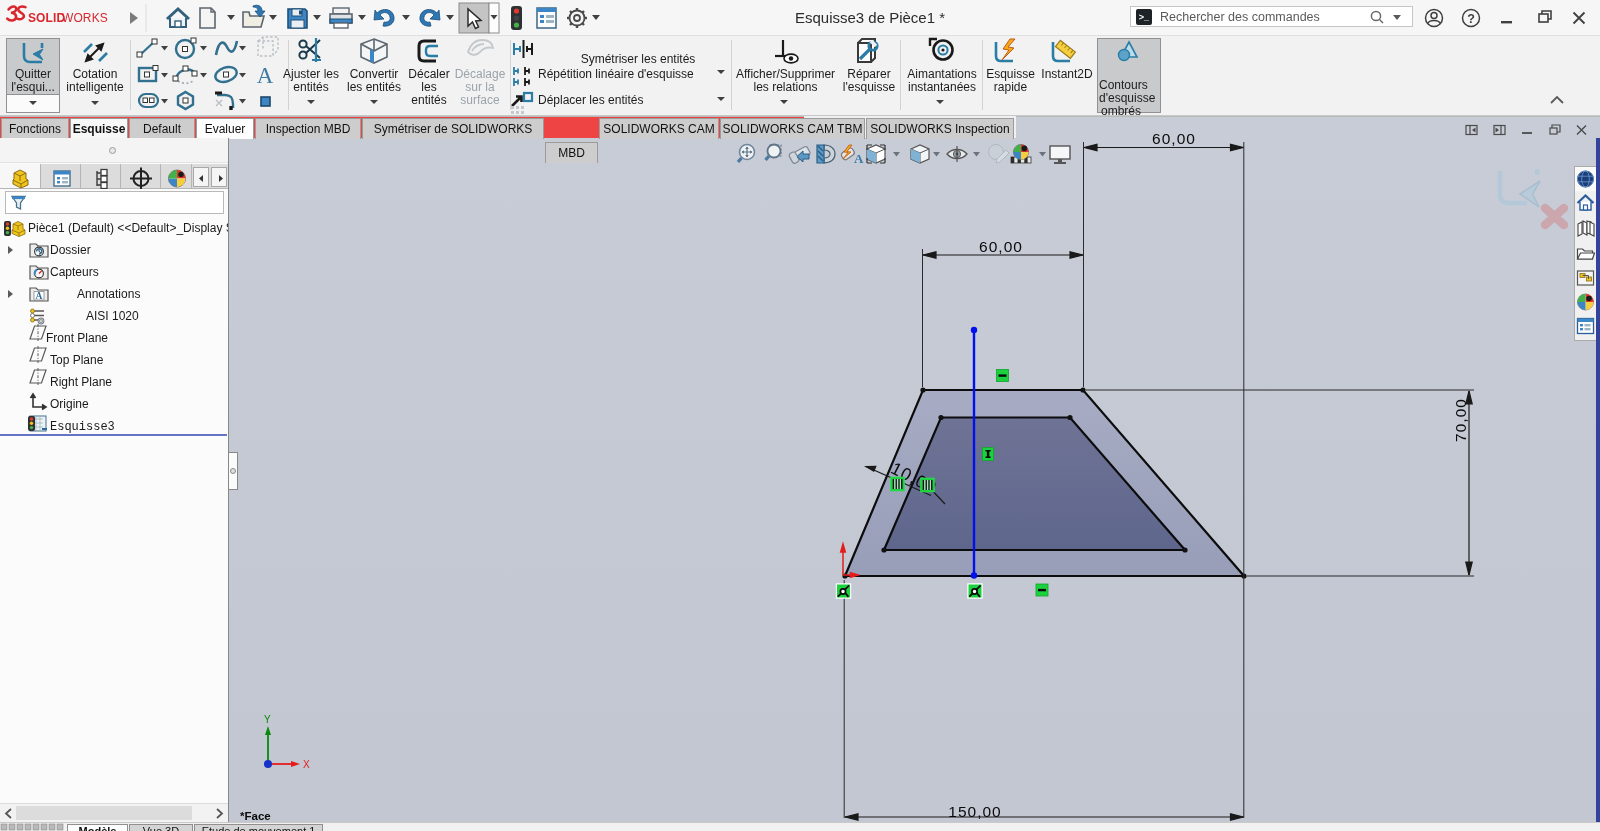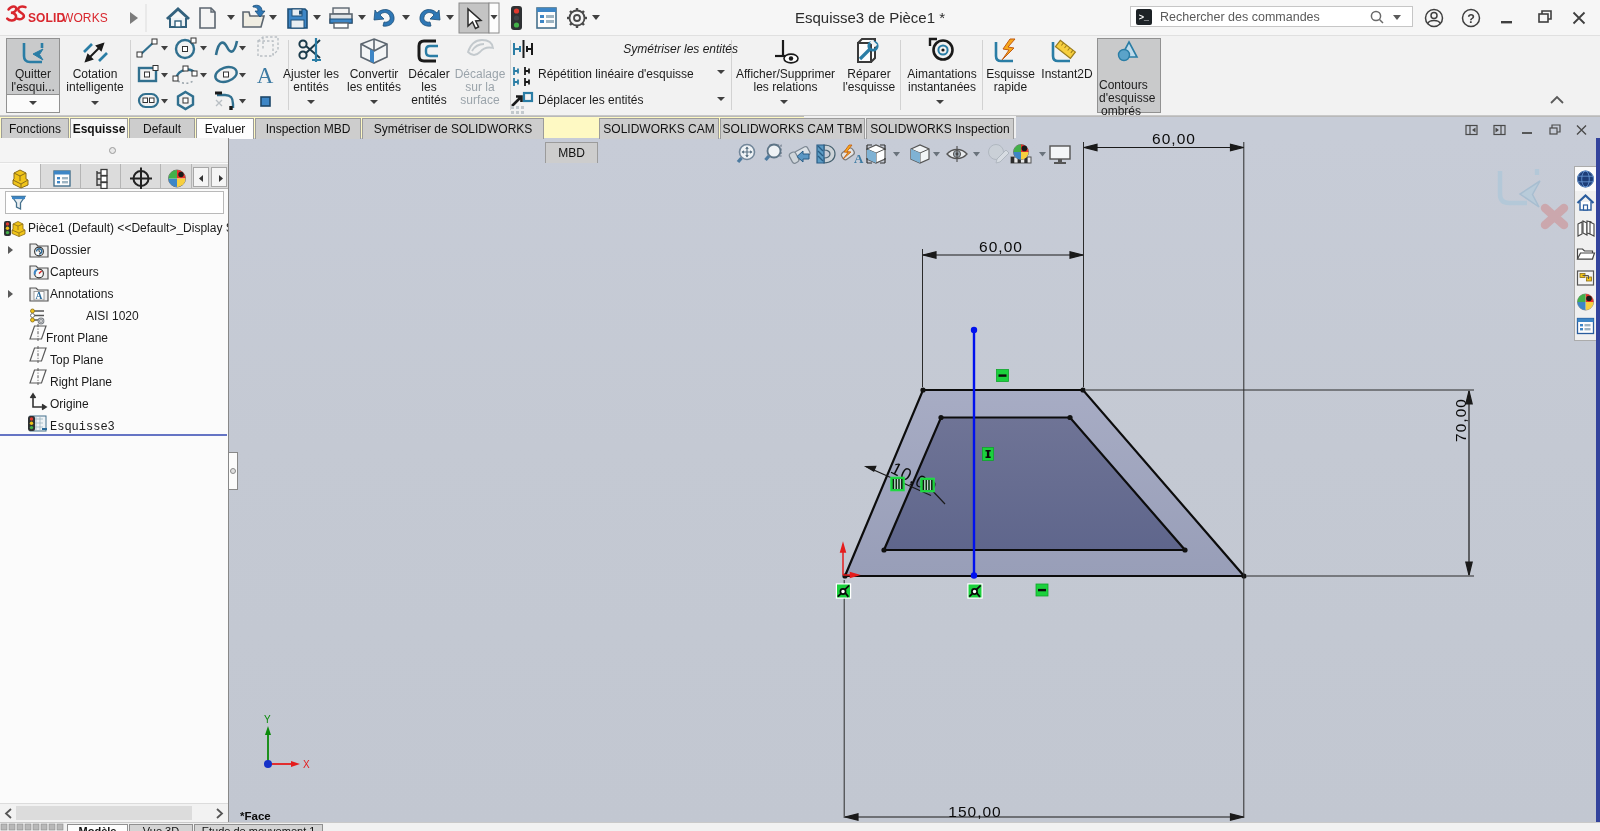--- a/index.html
+++ b/index.html
@@ -15,21 +15,21 @@
 #searchbox .ph { position:absolute; left:29px; top:3px; font-size:12.5px; color:#5a5a5a; }
 
 
 #ribbon { position:absolute; left:0; top:36px; width:1600px; height:80px; background:#f2f2f2; border-bottom:1px solid #c8c8c8; }
 .rsep { position:absolute; top:4px; height:70px; width:1px; background:#d2d2d2; }
 .rlabel { position:absolute; font-size:12px; color:#1c1c1c; text-align:center; line-height:13px; }
 .rbtn-pressed { position:absolute; background:#c9cacb; border:1px solid #919191; }
 .ddarrow { position:absolute; width:0; height:0; border-left:4px solid transparent; border-right:4px solid transparent; border-top:4px solid #404040; }
 
 
-#tabrow { position:absolute; left:0; top:116px; width:804px; height:22px; background:#fef9c3; border-top:1px solid #b9b9b9; }
+#tabrow { position:absolute; left:0; top:116px; width:804px; height:22px; background:#ef4444; border-top:1px solid #b9b9b9; }
 #tabrow-right { position:absolute; left:1016px; top:116px; width:584px; height:22px; background:#c7ccd7; border-top:1px solid #b9b9b9; }
 .ctab { position:absolute; top:1px; height:21px; background:#cdcdcd; border:1px solid #9b9b9b; border-bottom:none; font-size:12px; color:#111; text-align:center; line-height:20px; }
 .ctab.active { background:#f7f7f7; font-weight:bold; }
 .ctab.hover { background:#fdfdfd; }
 
 
 #viewport { position:absolute; left:229px; top:138px; width:1371px; height:684px; background:linear-gradient(180deg,#c7ccd7 0%,#c4c9d3 45%,#c2c7d1 100%); }
 #vpsvg { position:absolute; left:0; top:0; width:1600px; height:831px; pointer-events:none; }
 
 
@@ -185,21 +185,21 @@
     <div class="rsep" style="left:731px;"></div>
     <div class="rsep" style="left:900px;"></div>
     <div class="rsep" style="left:982px;"></div>
 
     <div class="rlabel" style="left:8px;top:32px;width:50px;">Quitter<br>l'esqui...</div>
     <div class="rlabel" style="left:60px;top:32px;width:70px;">Cotation<br>intelligente</div>
     <div class="rlabel" style="left:276px;top:32px;width:70px;">Ajuster les<br>entités</div>
     <div class="rlabel" style="left:339px;top:32px;width:70px;">Convertir<br>les entités</div>
     <div class="rlabel" style="left:399px;top:32px;width:60px;">Décaler<br>les<br>entités</div>
     <div class="rlabel" style="left:448px;top:32px;width:64px;color:#9ba4ab;">Décalage<br>sur la<br>surface</div>
-    <div class="rlabel" style="left:538px;top:7px;width:200px;text-align:right;font-style:italic;">Symétriser les entités</div>
+    <div class="rlabel" style="left:538px;top:17px;width:200px;text-align:center;">Symétriser les entités</div>
     <div class="rlabel" style="left:538px;top:31.5px;width:200px;text-align:left;">Répétition linéaire d'esquisse</div>
     <div class="rlabel" style="left:538px;top:58px;width:200px;text-align:left;">Déplacer les entités</div>
     <div class="rlabel" style="left:733px;top:32px;width:105px;">Afficher/Supprimer<br>les relations</div>
     <div class="rlabel" style="left:838px;top:32px;width:62px;">Réparer<br>l'esquisse</div>
     <div class="rlabel" style="left:903px;top:32px;width:78px;">Aimantations<br>instantanées</div>
     <div class="rlabel" style="left:983px;top:32px;width:55px;">Esquisse<br>rapide</div>
     <div class="rlabel" style="left:1037px;top:32px;width:60px;">Instant2D</div>
     <div class="rlabel" style="left:1099px;top:32px;width:44px;margin-top:11px;">Contours<br>d'esquisse<br>ombrés</div>
 
     <div class="ddarrow" style="left:29px;top:65px;"></div>
@@ -427,21 +427,21 @@
     <div id="filterbox">
       <svg width="22" height="21" style="position:absolute;left:3px;top:2px;">
           <path d="M3 2.5 L16 2.5 L11.5 9 L11.5 15 L7.5 13 L7.5 9 Z" fill="#e9eef1" stroke="#45708c" stroke-width="1.3"></path>
           <rect x="3" y="2.5" width="13" height="2.6" fill="#3d86c6"></rect>
         </svg>
     </div>
     <div id="tree">
       <div class="titem" style="top:79px;"><span style="margin-left:28px;">Pièce1 (Default) &lt;&lt;Default&gt;_Display S</span></div>
       <div class="titem" style="top:101px;"><span style="margin-left:50px;">Dossier</span></div>
       <div class="titem" style="top:123px;"><span style="margin-left:50px;">Capteurs</span></div>
-      <div class="titem" style="top:145px;"><span style="margin-left:50px;">Annotations</span></div>
+      <div class="titem" style="top:145px;"><span style="margin-left:77px;">Annotations</span></div>
       <div class="titem" style="top:167px;margin-left:36px;"><span style="margin-left:50px;">AISI 1020</span></div>
       <div class="titem" style="top:189px;"><span style="margin-left:46px;">Front Plane</span></div>
       <div class="titem" style="top:211px;"><span style="margin-left:50px;">Top Plane</span></div>
       <div class="titem" style="top:233px;"><span style="margin-left:50px;">Right Plane</span></div>
       <div class="titem" style="top:255px;"><span style="margin-left:50px;">Origine</span></div>
       <div class="titem" style="top:277px;"><span style="margin-left:50px;font-family:Liberation Mono, monospace;">Esquisse3</span></div>
       <div class="texp" style="left:8px;top:108px;"></div>
       <div class="texp" style="left:8px;top:152px;"></div>
       <div style="position:absolute;left:0;top:296px;width:227px;height:2px;background:#6574c4;"></div>
       <svg width="228" height="300" style="position:absolute;left:0;top:79px;">

